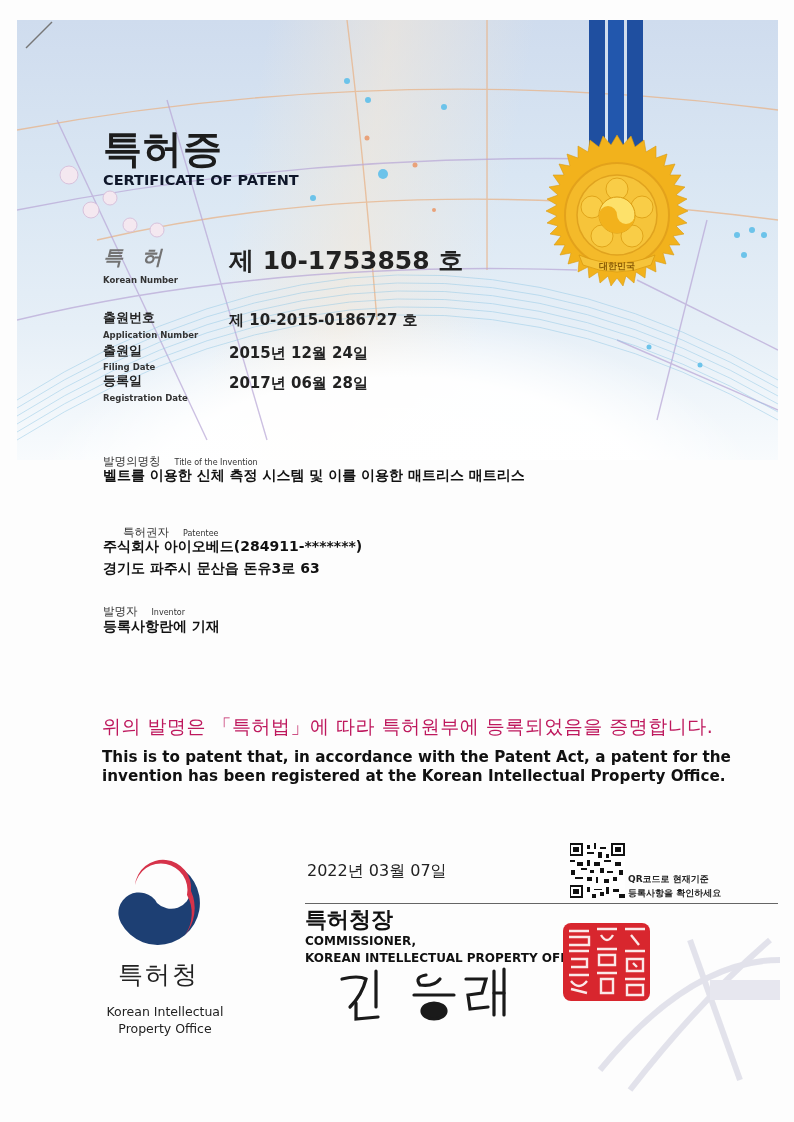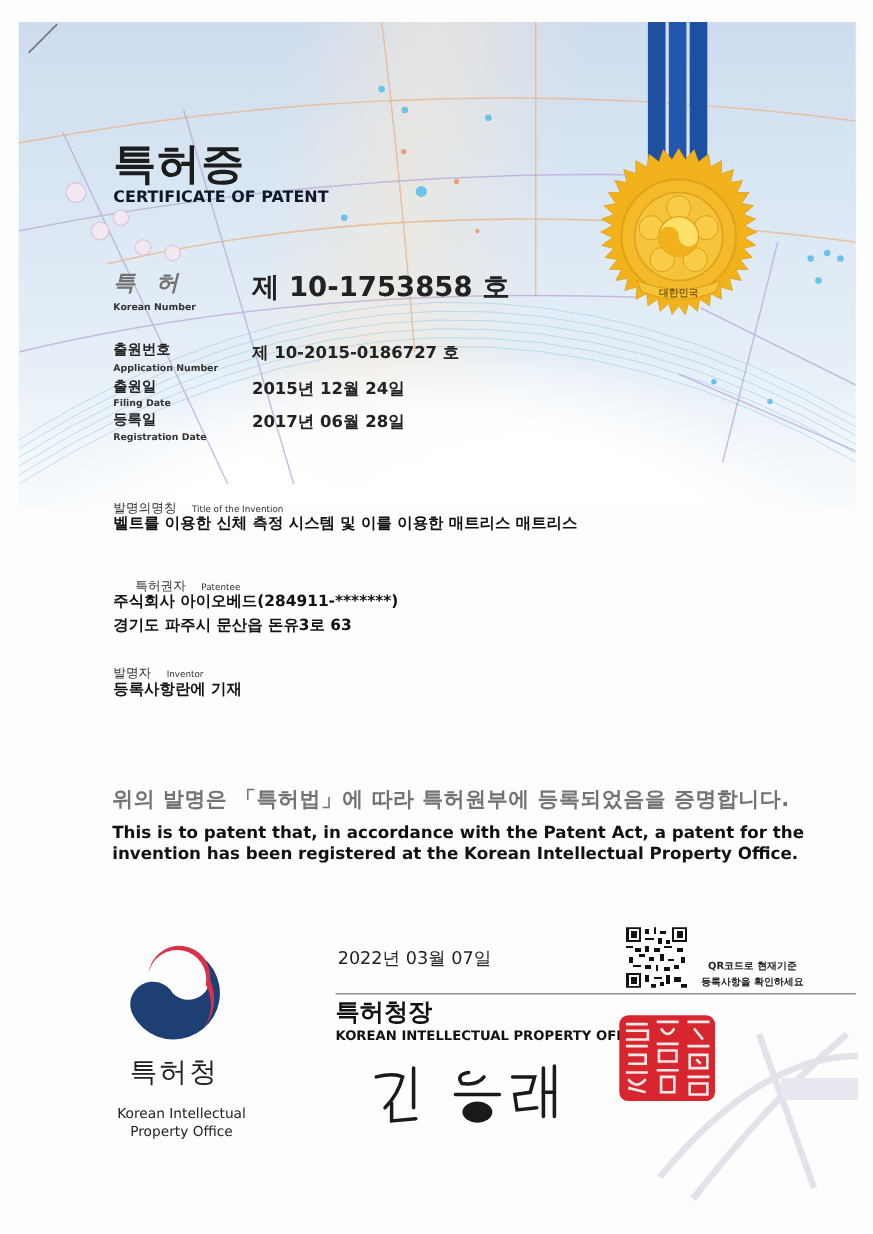--- a/index.html
+++ b/index.html
@@ -24,30 +24,30 @@
   .lbl-big { font-size:20px; font-weight:bold; color:#737373;font-style:italic; }
   .lbl-sm { font-size:13px; font-weight:bold; color:#222; }
   .lbl-en { font-size:8.5px; font-weight:bold; color:#333; }
   .val-big { font-size:25px; font-weight:bold; color:#222; }
   .val { font-size:15px; font-weight:bold; color:#222; }
 
   .sec-lbl { font-size:11.5px; color:#333; }
   .sec-lbl-en { font-size:8px; color:#333; margin-left:14px; }
   .sec-val { font-size:14px; font-weight:bold; color:#111; }
 
-  .decl-ko { left:102px; top:714px; font-size:19px; font-weight:bold; color:#737373; letter-spacing:0.5px; }
+  .decl-ko { left:102px; top:714px; font-size:19px; font-weight:normal; color:#be185d; letter-spacing:0.5px; }
   .decl-en { left:102px; top:748px; width:650px; font-size:15.2px; font-weight:bold; color:#111; line-height:19px; }
 
   .date { left:307px; top:861px; font-size:16px; color:#222; }
   .rule { left:305px; top:903px; width:473px; height:1px; background:#666; }
   .comm-ko { left:305px; top:905px; font-size:22px; font-weight:bold; color:#111; }
   .comm-en { left:305px; top:933px; font-size:12px; font-weight:bold; color:#111; line-height:17px; }
 
   .qr { left:568px; top:843px; width:58px; height:55px; }
-  .qr-text { left:628px; top:872px; font-size:9px; font-weight:bold; color:#222; text-align:center; line-height:14px; width:112px; }
+  .qr-text { left:628px; top:872px; font-size:9px; font-weight:bold; color:#222; line-height:14px; width:112px; }
 
   .logo { left:111px; top:857px; width:92px; height:92px; }
   .kipo-ko { left:118px; top:958px; font-size:25px; color:#222; letter-spacing:2px; }
   .kipo-en { left:99px; top:1003px; width:132px; text-align:center; font-size:12.5px; color:#222; line-height:17px; }
 
   .signature { left:330px; top:965px; width:190px; height:60px; }
   .seal { left:561px; top:921px; width:91px; height:82px; }
   .medal { left:537px; top:20px; width:160px; height:290px; }
   .bg-emblem { left:590px; top:920px; width:200px; height:180px; opacity:0.5; }
   .corner-mark { left:22px; top:20px; width:32px; height:32px; }
@@ -234,20 +234,21 @@
 </svg>
 <div class="abs qr-text">
   <div>QR코드로 현재기준</div>
   <div>등록사항을 확인하세요</div>
 </div>
 
 <div class="abs rule"></div>
 
 <div class="abs comm-ko">특허청장</div>
 <div class="abs comm-en">
+  <div>COMMISSIONER,</div>
   <div>KOREAN INTELLECTUAL PROPERTY OFFICE</div>
 </div>
 
 <svg class="abs signature" viewBox="0 0 190 60">
   <g fill="none" stroke="#1a1a1a" stroke-width="3.2" stroke-linecap="round">
     <path d="M12 14 Q 28 10 36 14 Q 32 30 20 42"></path>
     <path d="M46 6 L 46 42"></path>
     <path d="M26 38 L 26 54 L 48 52"></path>
     <path d="M96 10 Q 84 12 90 20 Q 104 22 110 14"></path>
     <path d="M84 30 L 124 30"></path>

